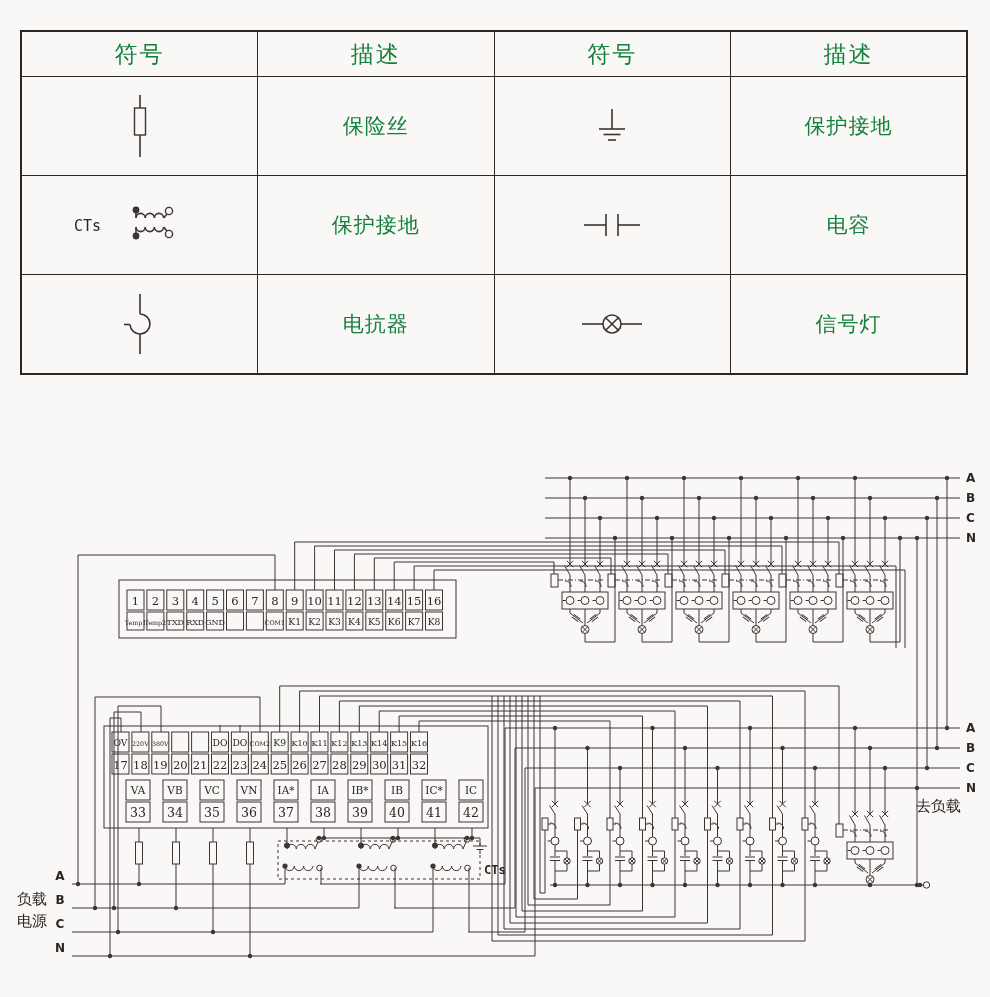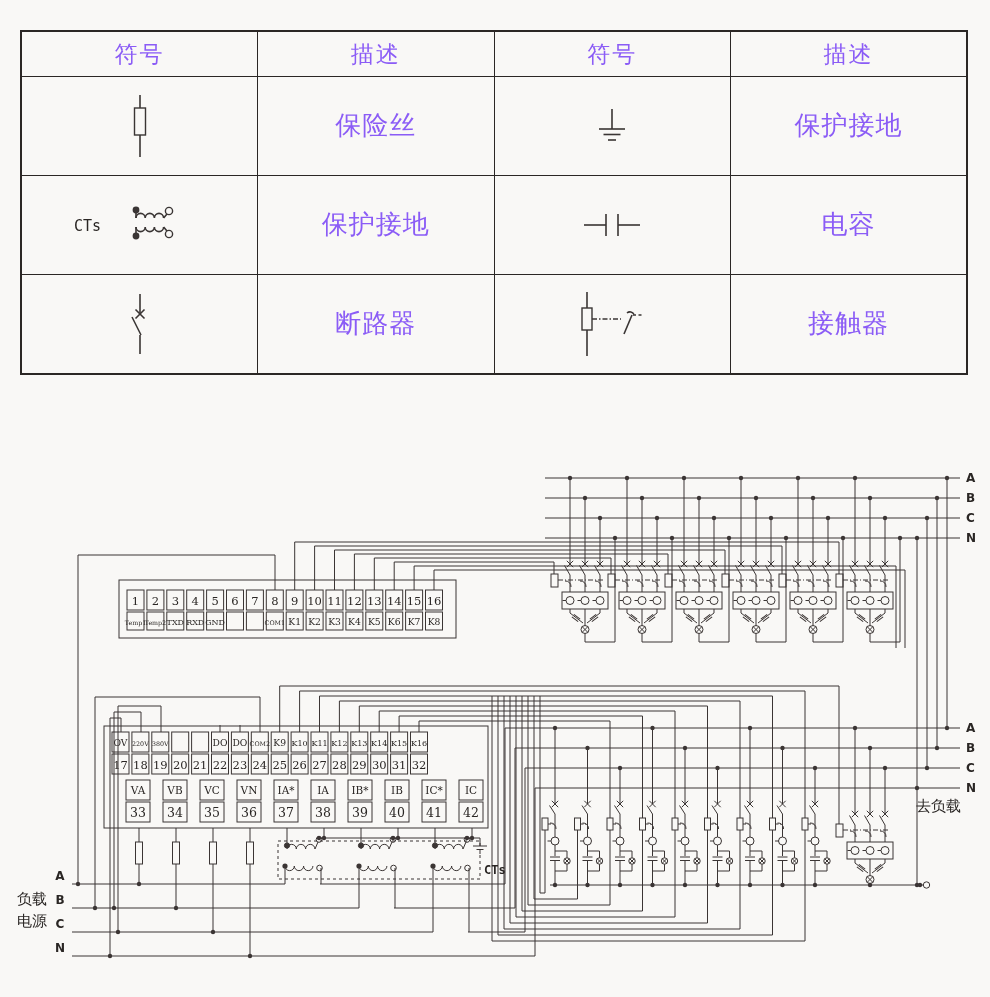--- a/index.html
+++ b/index.html
@@ -1,22 +1,22 @@
 <!DOCTYPE html>
 <html><head>
 <meta charset="utf-8">
 <style>
   html,body{margin:0;padding:0;background:#fff;}
   .page{position:relative;width:990px;height:997px;background:#f9f8f6;overflow:hidden;
-        font-family:"Liberation Serif",serif;color:#8b5cf6;}
+        font-family:"Liberation Serif",serif;color:#15803d;}
   table.legend{position:absolute;left:20px;top:30px;width:948px;height:345px;
         border-collapse:collapse;table-layout:fixed;border:2.6px solid #2b2725;background:#f9f8f6;}
   table.legend th,table.legend td{border:1.4px solid #2b2725;text-align:center;vertical-align:middle;padding:0;}
   table.legend th{font-size:23px;font-weight:normal;height:44px;letter-spacing:2px;}
-  td.desc{font-size:26px;letter-spacing:1px;}
+  td.desc{font-size:21px;letter-spacing:1px;}
   td.sym svg{display:block;margin:0 auto;}
   .lsym{stroke:#3a3534;stroke-width:1.6;fill:none;}
   .lfill{fill:#3a3534;stroke:none;}
   .lopen{stroke:#3a3534;stroke-width:1.4;fill:#f9f8f6;}
   .ctstext{font-family:"DejaVu Sans Mono",monospace;font-size:15px;fill:#2a2624;}
   #diagram{position:absolute;left:0;top:380px;}
   #diagram line,#diagram polyline,#diagram rect,#diagram circle,#diagram path{
         stroke:#3b3534;stroke-width:1;fill:none;}
   #diagram .dot{fill:#3b3534;stroke:none;}
   #diagram text{stroke:none;fill:#2a2624;font-family:"DejaVu Serif",serif;}
@@ -81,39 +81,36 @@
           <line class="lsym" x1="-6" y1="-11" x2="-6" y2="11"></line>
           <line class="lsym" x1="6" y1="-11" x2="6" y2="11"></line>
         </svg>
       </td>
       <td class="desc">电容</td>
     </tr>
     <tr>
       <td class="sym">
         <svg width="90" height="72" viewBox="-45 -36 90 72">
           <line class="lsym" x1="0" y1="-30" x2="0" y2="-10"></line>
-          <line class="lsym" x1="-4.5" y1="-14.5" x2="4.5" y2="-5.5"></line>
-          <line class="lsym" x1="-4.5" y1="-5.5" x2="4.5" y2="-14.5"></line>
-          <line class="lsym" x1="1" y1="11" x2="-8" y2="-7"></line>
-          <line class="lsym" x1="0" y1="11" x2="0" y2="30"></line>
+          <path class="lsym" d="M0,-10 A10,10 0 1 1 -10,0.5"></path>
+          <line class="lsym" x1="-10" y1="0.5" x2="-16" y2="0.5"></line>
+          <line class="lsym" x1="0" y1="10" x2="0" y2="30"></line>
         </svg>
       </td>
-      <td class="desc">断路器</td>
+      <td class="desc">电抗器</td>
       <td class="sym">
-        <svg width="110" height="72" viewBox="-50 -36 110 72">
-          <line class="lsym" x1="-20" y1="-32" x2="-20" y2="-16"></line>
-          <rect class="lopen" x="-25" y="-16" width="10" height="22"></rect>
-          <line class="lsym" x1="-20" y1="6" x2="-20" y2="32"></line>
-          <line class="lsym" x1="-15" y1="-5" x2="14" y2="-5" stroke-dasharray="5,2,1.5,2"></line>
-          <line class="lsym" x1="17" y1="10" x2="25" y2="-9"></line>
-          <path class="lsym" d="M20,-11 a4.5,4.5 0 0 1 7,1.5"></path>
-          <line class="lsym" x1="26" y1="-9" x2="36" y2="-9" stroke-dasharray="3,2.5"></line>
+        <svg width="90" height="72" viewBox="-45 -36 90 72">
+          <line class="lsym" x1="-30" y1="0" x2="-9" y2="0"></line>
+          <line class="lsym" x1="9" y1="0" x2="30" y2="0"></line>
+          <circle class="lsym" cx="0" cy="0" r="9"></circle>
+          <line class="lsym" x1="-6.3" y1="-6.3" x2="6.3" y2="6.3"></line>
+          <line class="lsym" x1="-6.3" y1="6.3" x2="6.3" y2="-6.3"></line>
         </svg>
       </td>
-      <td class="desc">接触器</td>
+      <td class="desc">信号灯</td>
     </tr>
   </tbody>
     </table>
 
   <svg id="diagram" width="990" height="617" viewBox="0 0 990 617">
       <g>
         <line x1="545" y1="98" x2="960" y2="98"></line>
         <text x="966" y="102" font-size="12" text-anchor="start" class="bl">A</text>
         <line x1="505" y1="348" x2="960" y2="348"></line>
         <text x="966" y="352" font-size="12" text-anchor="start" class="bl">A</text>

